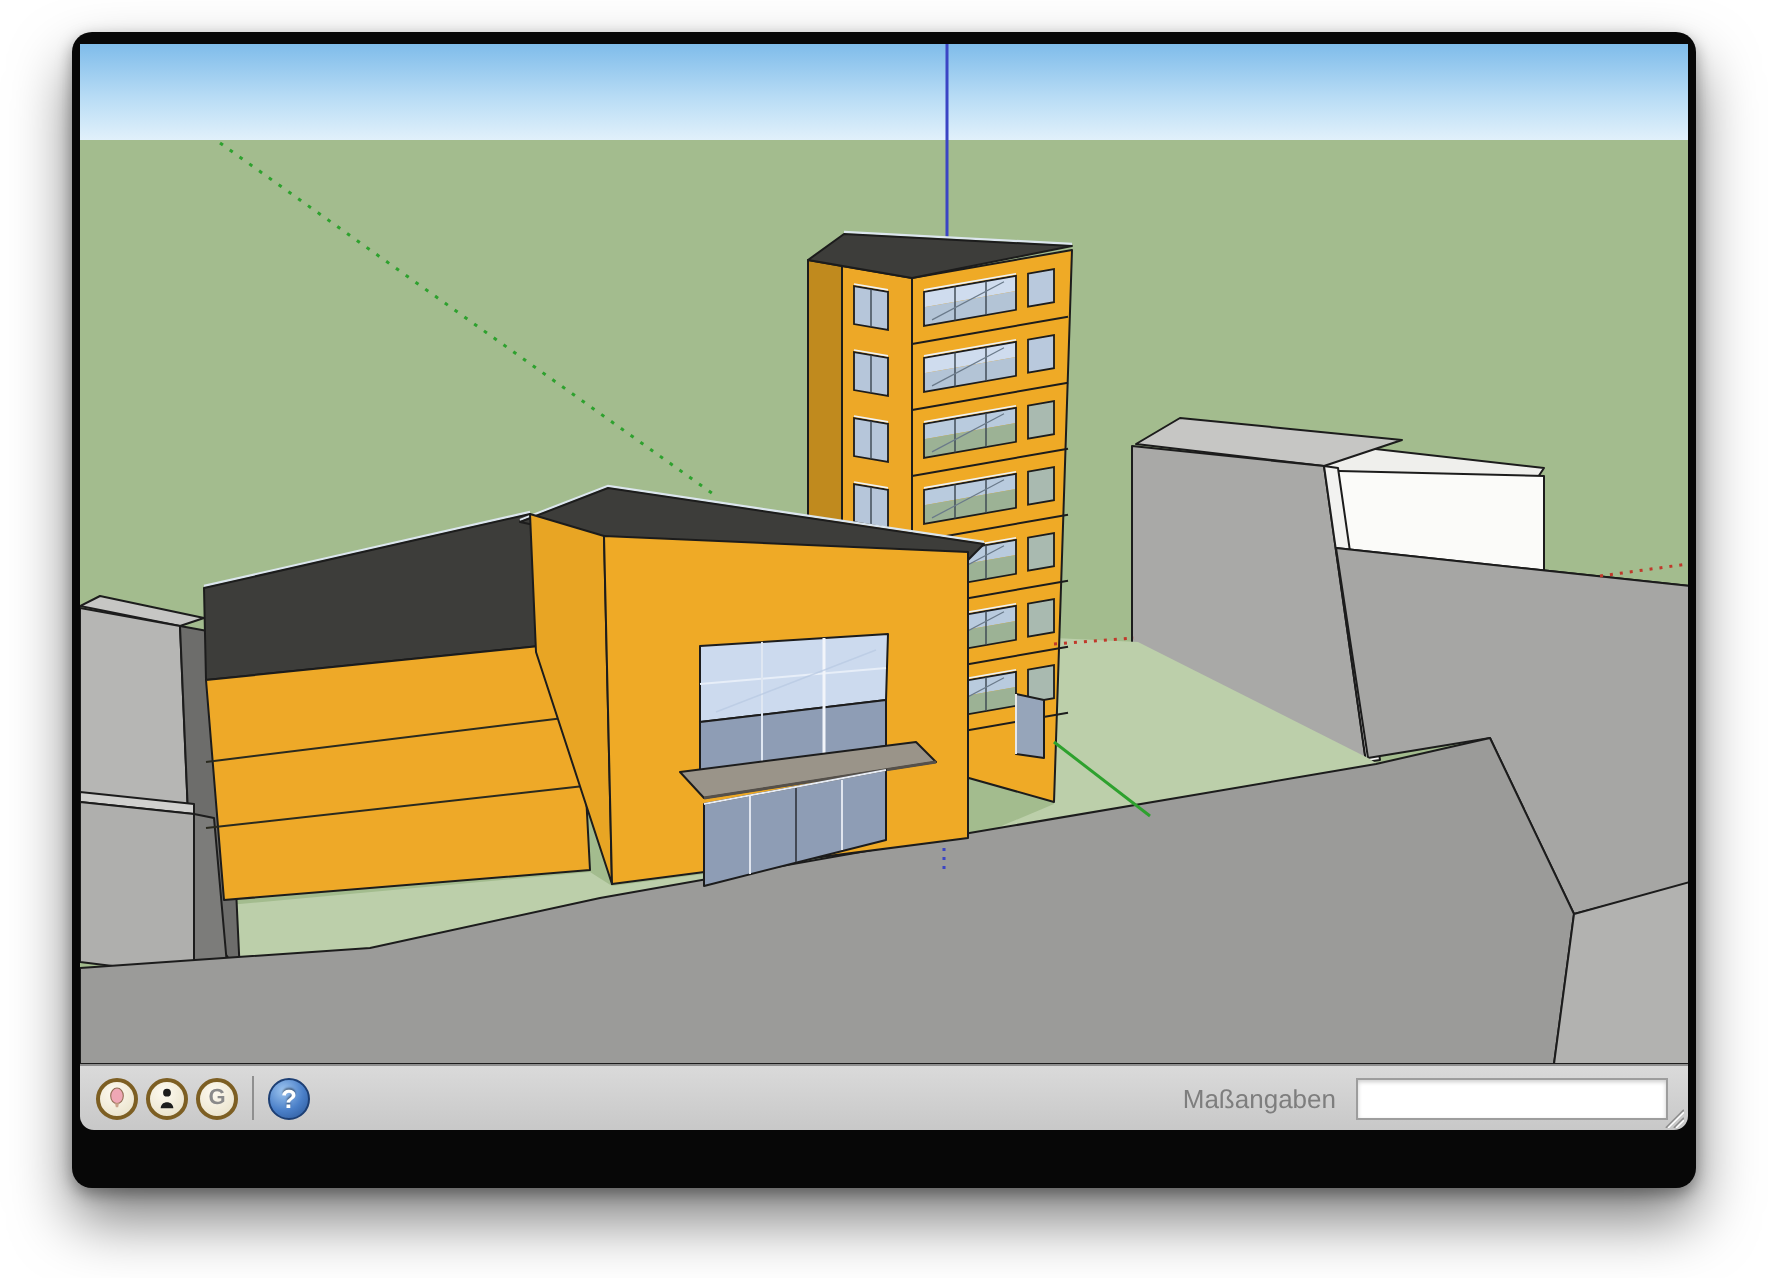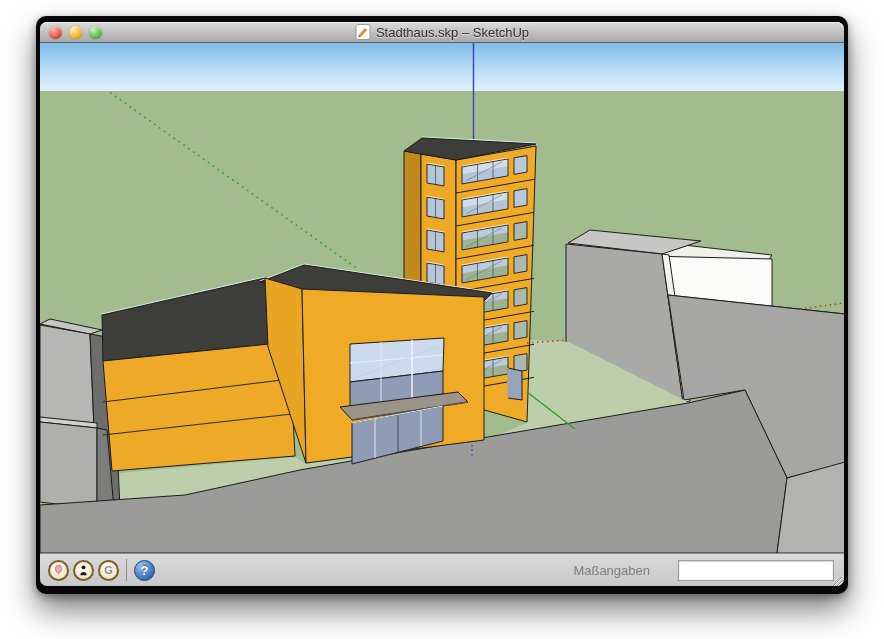--- a/index.html
+++ b/index.html
@@ -32,50 +32,33 @@
              background:radial-gradient(circle at 40% 30%,#fdfaf0,#e7dfc6);
              display:inline-flex;align-items:center;justify-content:center;flex:0 0 auto;}
   .bar-divider{width:1px;height:22px;background:#8f8f8f;margin:0 3px;flex:0 0 auto;}
   .help-btn{width:21px;height:21px;border-radius:50%;flex:0 0 auto;
             background:radial-gradient(circle at 35% 28%,#9cc4ef,#4a7fc8 55%,#2a5594);
             border:1px solid #1d3f74;color:#fff;font-weight:bold;font-size:13px;
             display:inline-flex;align-items:center;justify-content:center;
             text-shadow:0 -1px 1px rgba(0,0,0,.4);}
   .status-msg{font-size:13px;color:#141414;margin-left:6px;white-space:nowrap;overflow:hidden;}
   .spacer{flex:1 1 auto;}
-  .meas-label{font-size:13px;color:#7e7e7e;margin-right:24px;white-space:nowrap;}
+  .meas-label{font-size:13px;color:#7e7e7e;margin-right:6px;white-space:nowrap;}
   .meas-input{width:156px;height:21px;border:1px solid #9d9d9d;background:#fff;
               font-family:"Liberation Sans",sans-serif;font-size:12px;padding:0 4px;
               box-shadow:inset 0 1px 2px rgba(0,0,0,.2);}
   .grip{position:absolute;right:2px;bottom:2px;width:12px;height:12px;}
   .g-letter{font-size:11px;font-weight:bold;color:#8a8a8a;line-height:1;}
 </style>
 </head>
 <body>
 
 <div class="page">
   <div class="window">
 
-    <div class="titlebar">
-      <div class="lights">
-        <span class="light red"></span>
-        <span class="light yellow"></span>
-        <span class="light green"></span>
-      </div>
-      <div class="title-wrap">
-        <span class="doc-icon">
-          <svg viewBox="0 0 16 16">
-            <rect x="1" y="0.5" width="14" height="15" rx="2" fill="#ffffff" stroke="#9a9a9a" stroke-width="1"></rect>
-            <polygon points="4,11 10,4 12.2,6 6.2,12.6" fill="#e8872d"></polygon>
-            <polygon points="4,11 6.2,12.6 3.4,13.2" fill="#b03020"></polygon>
-          </svg>
-        </span>
-        <span class="title-text">Stadthaus.skp – SketchUp</span>
-      </div>
-    </div>
 
     <div class="viewport">
       <svg viewBox="0 0 804 510" preserveAspectRatio="none">
         <defs>
           <linearGradient id="skyGrad" x1="0" y1="0" x2="0" y2="1">
             <stop offset="0" stop-color="#7fbcea"></stop>
             <stop offset="0.55" stop-color="#b8dcf5"></stop>
             <stop offset="1" stop-color="#e2f1fb"></stop>
           </linearGradient>
         </defs>

